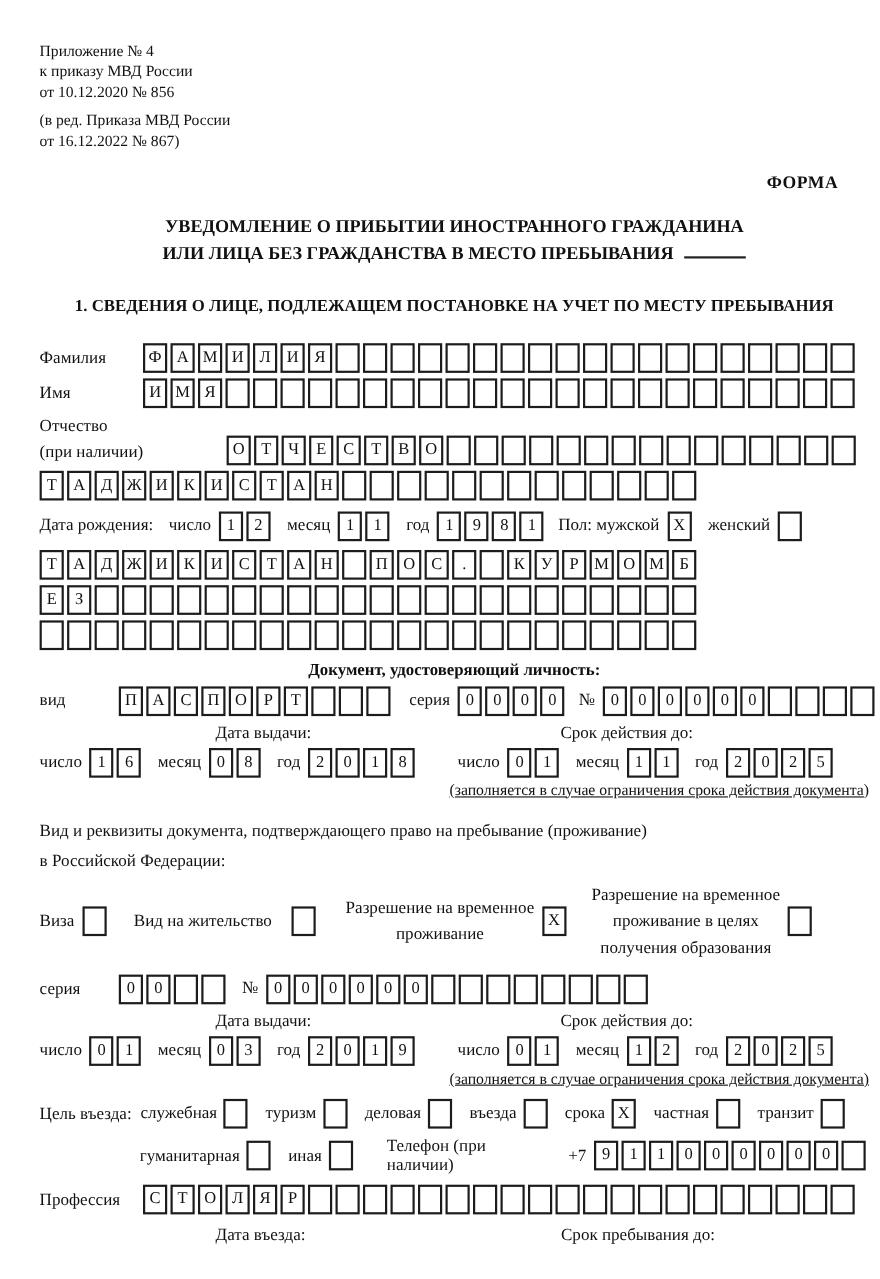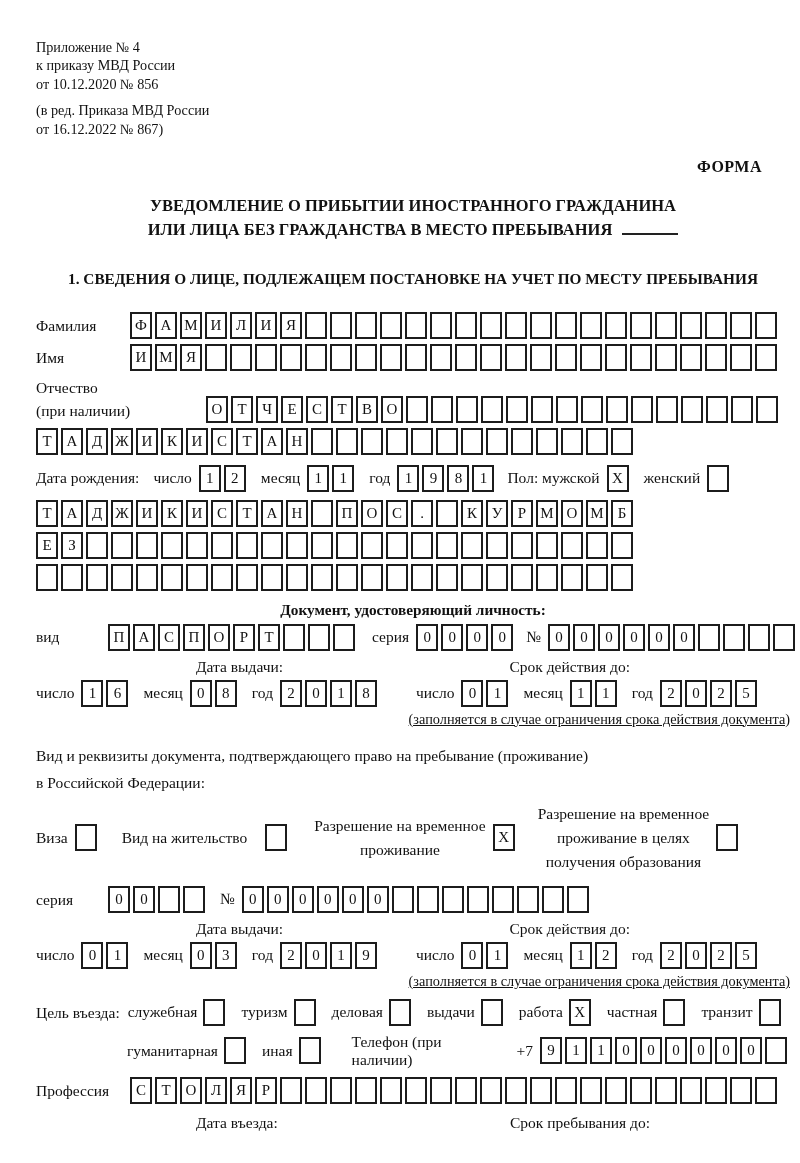--- a/index.html
+++ b/index.html
@@ -504,25 +504,25 @@
         <span class="cell"></span>
       </span>
     <span class="plbl">туризм</span>
     <span class="cells">
         <span class="cell"></span>
       </span>
     <span class="plbl">деловая</span>
     <span class="cells">
         <span class="cell"></span>
       </span>
-    <span class="plbl">выдачи</span>
-    <span class="cells">
-        <span class="cell"></span>
-      </span>
-    <span class="plbl">работа</span>
+    <span class="plbl">въезда</span>
+    <span class="cells">
+        <span class="cell"></span>
+      </span>
+    <span class="plbl">срока</span>
     <span class="cells">
         <span class="cell">X</span>
       </span>
     <span class="plbl">частная</span>
     <span class="cells">
         <span class="cell"></span>
       </span>
     <span class="plbl">транзит</span>
     <span class="cells">
         <span class="cell"></span>

